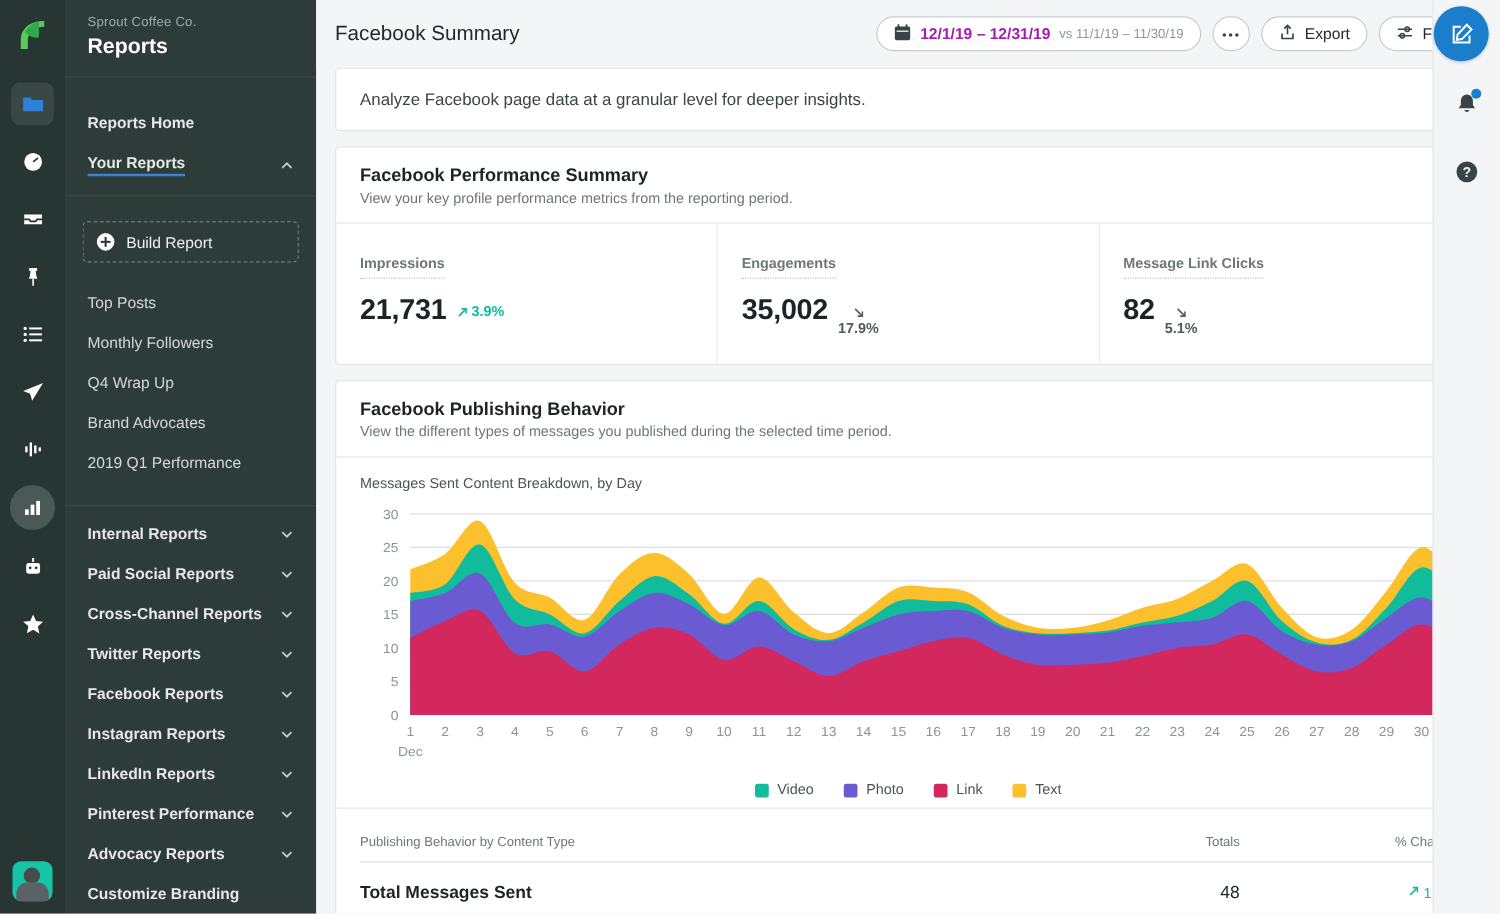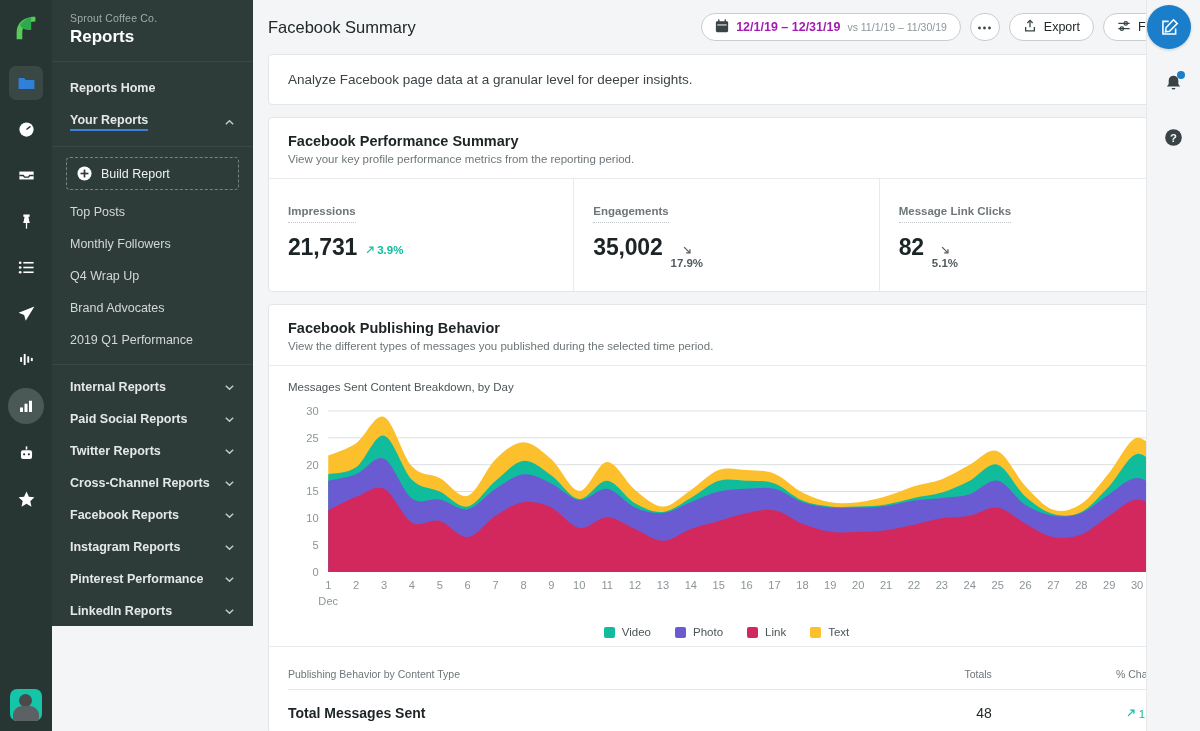--- a/index.html
+++ b/index.html
@@ -31,21 +31,21 @@
     width: 32px; height: 32px; border-radius: 7px;
     background: #15c5a8; overflow: hidden;
   }
   .rail-avatar .head { position:absolute; left:9px; top:5px; width:13px; height:13px;
     border-radius:50%; background:#4a4a4a; }
   .rail-avatar .body { position:absolute; left:3px; top:17px; width:26px; height:16px;
     border-radius:9px 9px 0 0; background:#5b6165; }
 
   
   .sidebar {
-    width: 201px; flex: 0 0 201px; height: 626px;
+    width: 201px; flex: 0 0 201px; height: 731px;
     background: #2e3c39; color: #dfe3e2; overflow: hidden;
     display: flex; flex-direction: column; justify-content: space-between;
   }
   .sb-head { padding: 12px 18px 14px 18px; border-bottom: 1px solid #3a4845; }
   .sb-org { font-size: 10.5px; color: #9fabaa; letter-spacing: .2px; }
   .sb-title { font-size: 17px; font-weight: bold; color: #ffffff; margin-top: 3px; }
   .sb-sec1 { padding: 10px 0 6px 0; border-bottom: 1px solid #3a4845; }
   .sb-link {
     font-size: 12.5px; font-weight: bold; color: #e4e8e7;
     padding: 9px 18px; cursor: pointer; display: flex;
@@ -277,51 +277,51 @@
               <path d="M2 4l4 4 4-4"></path>
             </svg></span>
       </div>
       <div class="sb-link">
         <span>Paid Social Reports</span>
         <span class="chev"><svg viewBox="0 0 12 12" width="11" height="11" fill="none" stroke="#c4cbca" stroke-width="1.6">
               <path d="M2 4l4 4 4-4"></path>
             </svg></span>
       </div>
       <div class="sb-link">
+        <span>Cross-Channel Reports</span>
+        <span class="chev"><svg viewBox="0 0 12 12" width="11" height="11" fill="none" stroke="#c4cbca" stroke-width="1.6">
+              <path d="M2 4l4 4 4-4"></path>
+            </svg></span>
+      </div>
+      <div class="sb-link">
         <span>Twitter Reports</span>
         <span class="chev"><svg viewBox="0 0 12 12" width="11" height="11" fill="none" stroke="#c4cbca" stroke-width="1.6">
               <path d="M2 4l4 4 4-4"></path>
             </svg></span>
       </div>
       <div class="sb-link">
-        <span>Cross-Channel Reports</span>
-        <span class="chev"><svg viewBox="0 0 12 12" width="11" height="11" fill="none" stroke="#c4cbca" stroke-width="1.6">
-              <path d="M2 4l4 4 4-4"></path>
-            </svg></span>
-      </div>
-      <div class="sb-link">
         <span>Facebook Reports</span>
         <span class="chev"><svg viewBox="0 0 12 12" width="11" height="11" fill="none" stroke="#c4cbca" stroke-width="1.6">
               <path d="M2 4l4 4 4-4"></path>
             </svg></span>
       </div>
       <div class="sb-link">
         <span>Instagram Reports</span>
         <span class="chev"><svg viewBox="0 0 12 12" width="11" height="11" fill="none" stroke="#c4cbca" stroke-width="1.6">
               <path d="M2 4l4 4 4-4"></path>
             </svg></span>
       </div>
       <div class="sb-link">
+        <span>LinkedIn Reports</span>
+        <span class="chev"><svg viewBox="0 0 12 12" width="11" height="11" fill="none" stroke="#c4cbca" stroke-width="1.6">
+              <path d="M2 4l4 4 4-4"></path>
+            </svg></span>
+      </div>
+      <div class="sb-link">
         <span>Pinterest Performance</span>
-        <span class="chev"><svg viewBox="0 0 12 12" width="11" height="11" fill="none" stroke="#c4cbca" stroke-width="1.6">
-              <path d="M2 4l4 4 4-4"></path>
-            </svg></span>
-      </div>
-      <div class="sb-link">
-        <span>LinkedIn Reports</span>
         <span class="chev"><svg viewBox="0 0 12 12" width="11" height="11" fill="none" stroke="#c4cbca" stroke-width="1.6">
               <path d="M2 4l4 4 4-4"></path>
             </svg></span>
       </div>
       <div class="sb-link">
         <span>Advocacy Reports</span>
         <span class="chev"><svg viewBox="0 0 12 12" width="11" height="11" fill="none" stroke="#c4cbca" stroke-width="1.6">
               <path d="M2 4l4 4 4-4"></path>
             </svg></span>
       </div>

